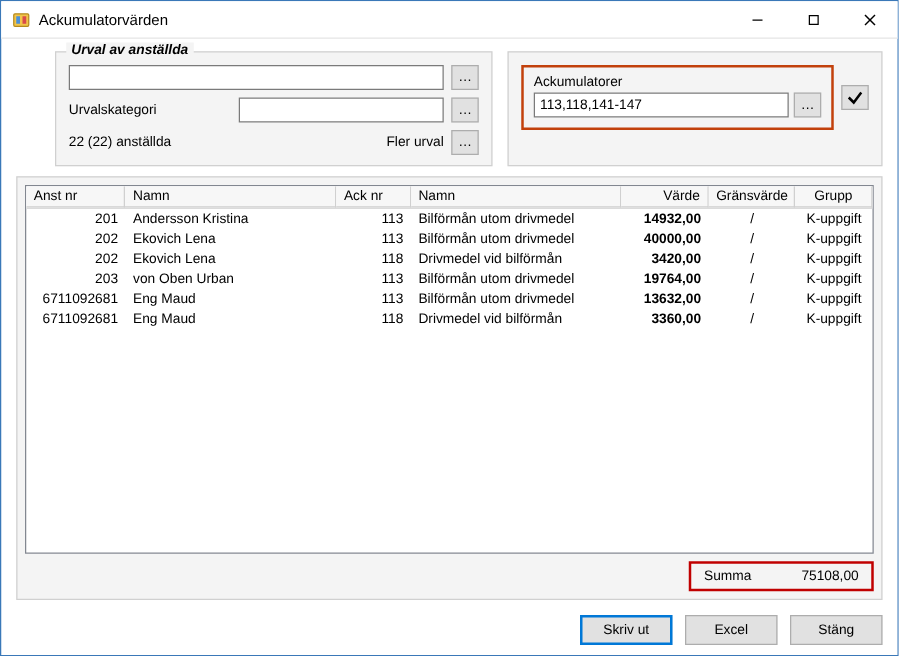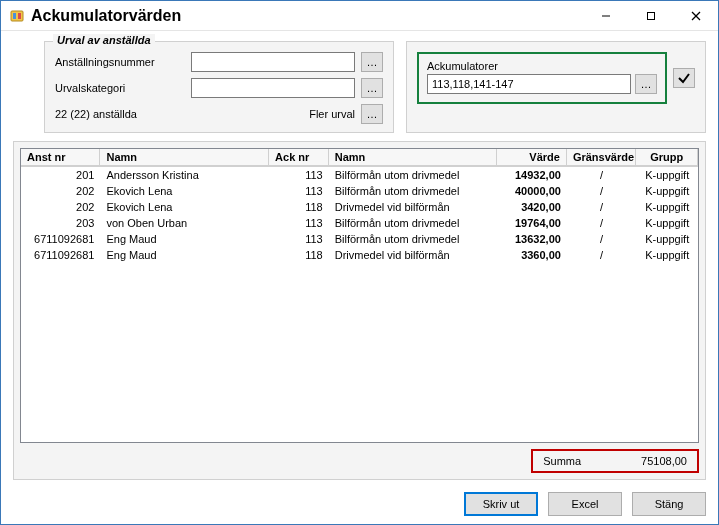--- a/index.html
+++ b/index.html
@@ -21,21 +21,21 @@
     display: flex; align-items: center;
     padding-left: 8px;
     border-bottom: 1px solid #e5e5e5;
     background: #fff;
   }
   .titlebar .title-icon {
     width: 16px; height: 16px;
     margin-right: 6px;
     display: inline-flex;
   }
-  .titlebar .title-text { font-size: 16px; font-weight: bold; }
+  .titlebar .title-text { font-size: 12px; }
   .titlebar .spacer { flex: 1; }
   .winbtn {
     width: 45px; height: 29px;
     display: flex; align-items: center; justify-content: center;
     font-size: 12px; color: #333;
     background: transparent;
   }
 
   .content {
     flex: 1;
@@ -94,21 +94,21 @@
     cursor: pointer;
   }
   .bottom-selection {
     display: flex; align-items: center;
     margin-top: 4px;
   }
   .bottom-selection .count { flex: 1; font-size: 11px; }
   .linklabel { font-size: 11px; margin-right: 6px; }
 
   .ack-box {
-    border: 2px solid #15803d;
+    border: 2px solid #c2410c;
     padding: 6px 8px 8px 8px;
     background: #f4f4f4;
   }
   .ack-box .ack-label {
     font-size: 11px;
     margin-bottom: 2px;
   }
   .ack-row { display: flex; align-items: center; gap: 4px; }
   .check-btn {
     width: 22px; height: 20px;
@@ -145,21 +145,21 @@
     padding: 2px 6px;
     border-right: 1px solid #e0e0e0;
     white-space: nowrap;
     overflow: hidden;
   }
   .grid-header .col {
     background: #f7f7f7;
     border-top: 0;
     border-bottom: 1px solid #d0d0d0;
     border-right: 1px solid #d0d0d0;
-    font-weight: bold;
+    font-weight: normal;
   }
   .grid-header .col:first-child { border-left: 0; }
   .grid-body {
     flex: 1;
     overflow: auto;
     font-size: 11px;
   }
   .grid-row {
     display: flex;
     height: 16px;
@@ -172,21 +172,21 @@
   .c-namn2 { width: 170px; }
   .c-varde { width: 70px; text-align: right; font-weight: bold; }
   .c-grans { width: 70px; text-align: center; }
   .c-grupp { width: 62px; text-align: center; }
 
   .summa-box {
     margin-top: 6px;
     align-self: flex-end;
     border: 2px solid #c00000;
     padding: 4px 10px;
-    display: flex; gap: 60px;
+    display: flex; gap: 40px;
     font-size: 11px;
     background: #f4f4f4;
   }
 
   .footer-btns {
     display: flex; justify-content: flex-end;
     gap: 10px;
     padding-top: 4px;
   }
   .btn {
@@ -233,21 +233,20 @@
   </div>
 
   <div class="content">
 
     <div class="toprow">
 
       <div class="groupbox left">
         <div class="legend">Urval av anställda</div>
 
         <div class="form-row">
-          <label>Anställningsnummer</label>
           <input class="textinput" type="text" value="" style="">
           <div class="ellipsis-btn">…</div>
         </div>
 
         <div class="form-row">
           <label>Urvalskategori</label>
           <input class="textinput" type="text" value="" style="">
           <div class="ellipsis-btn">…</div>
         </div>
 

